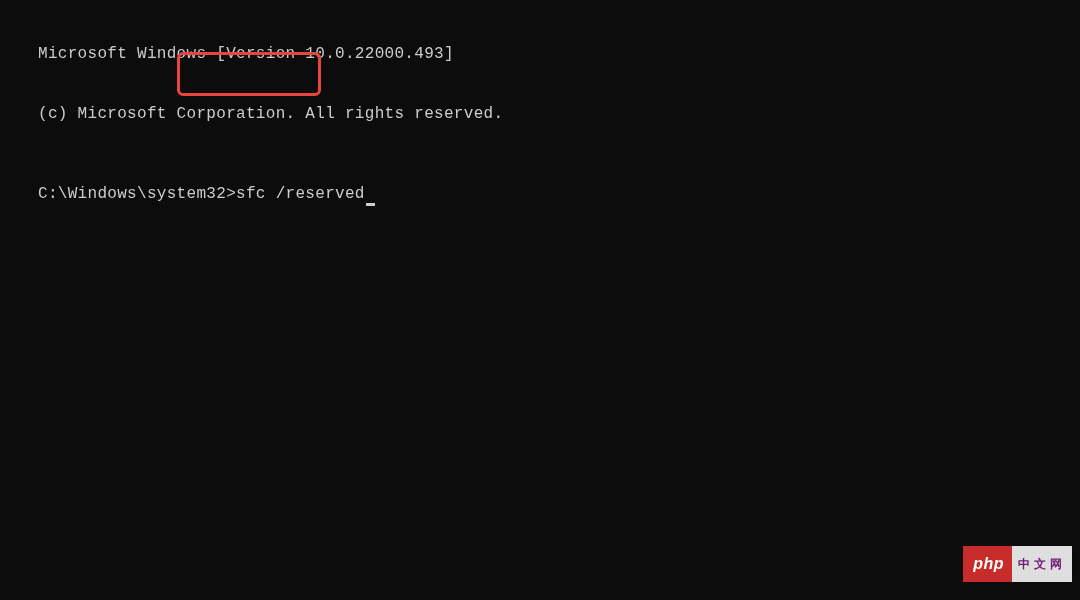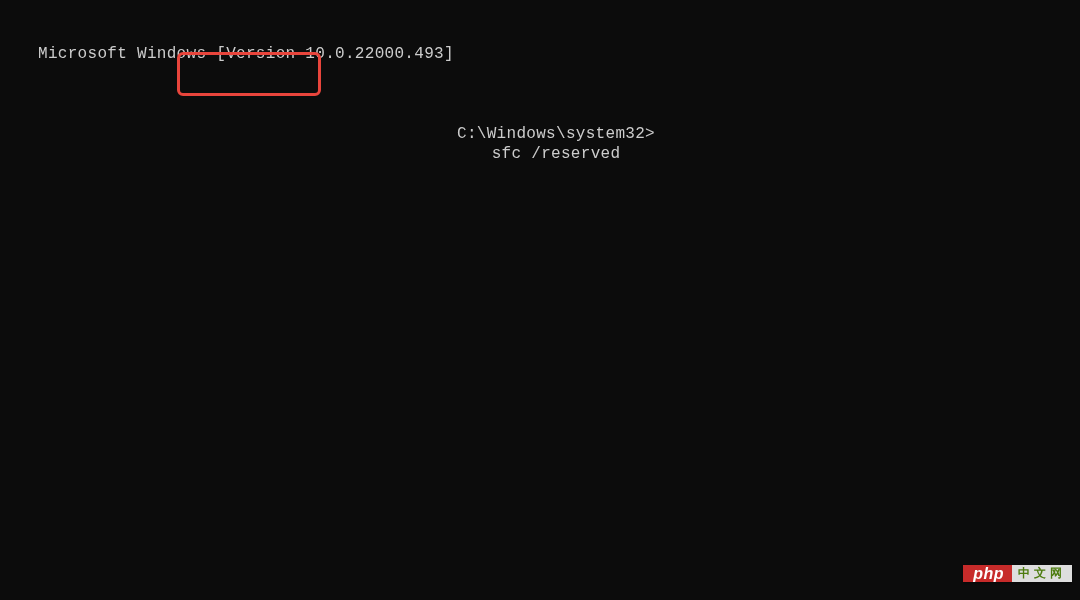--- a/index.html
+++ b/index.html
@@ -23,24 +23,23 @@
       white-space: pre;
       font-family: Consolas, 'Courier New', monospace;
       letter-spacing: 0.3px;
       margin-left: 32px;
     }
     .line {
       display: block;
     }
     .prompt-line {
       display: flex;
-      align-items: center;
+      align-items: flex-end;
       margin-top: 20px;
       height: 20px;
-      flex-direction: column;
     }
     .prompt-text {
       white-space: pre;
     }
     .command-box {
       position: absolute;
       border: 3px solid #e8453c;
       border-radius: 6px;
       top: 52px;
       left: 177px;
@@ -60,52 +59,53 @@
       position: relative;
       top: 2px;
       margin-left: 1px;
     }
     .watermark {
       position: absolute;
       right: 8px;
       bottom: 18px;
       display: flex;
       align-items: stretch;
-      height: 17px;
+      height: 36px;
       filter: drop-shadow(0 1px 1px rgba(0,0,0,0.3));
     }
     .watermark-php {
       background: #c72b2a;
       color: #ffffff;
       font-family: Arial, sans-serif;
       font-weight: 700;
       font-style: italic;
       font-size: 16px;
       padding: 3px 8px 3px 10px;
       display: flex;
       align-items: center;
       letter-spacing: 0.5px;
     }
     .watermark-cn {
       background: #dedede;
-      color: #4d7c0f;
+      color: #701a75;
       font-family: Arial, sans-serif;
       font-weight: 700;
       font-size: 12px;
       padding: 3px 6px;
       display: flex;
       align-items: center;
       letter-spacing: 4px;
     }
   </style>
 </head>
 <body>
 
 <div class="terminal">
   <span class="line">Microsoft Windows [Version 10.0.22000.493]</span>
+  <span class="line">(c) Microsoft Corporation. All rights reserved.</span>
   <div class="prompt-line">
     <span class="prompt-text">C:\Windows\system32&gt;</span><span class="command-text">sfc /reserved</span><span class="cursor"></span>
   </div>
 </div>
 
 <div class="command-box"></div>
 
 <div class="watermark">
   <div class="watermark-php">php</div>
   <div class="watermark-cn">中文网</div>

